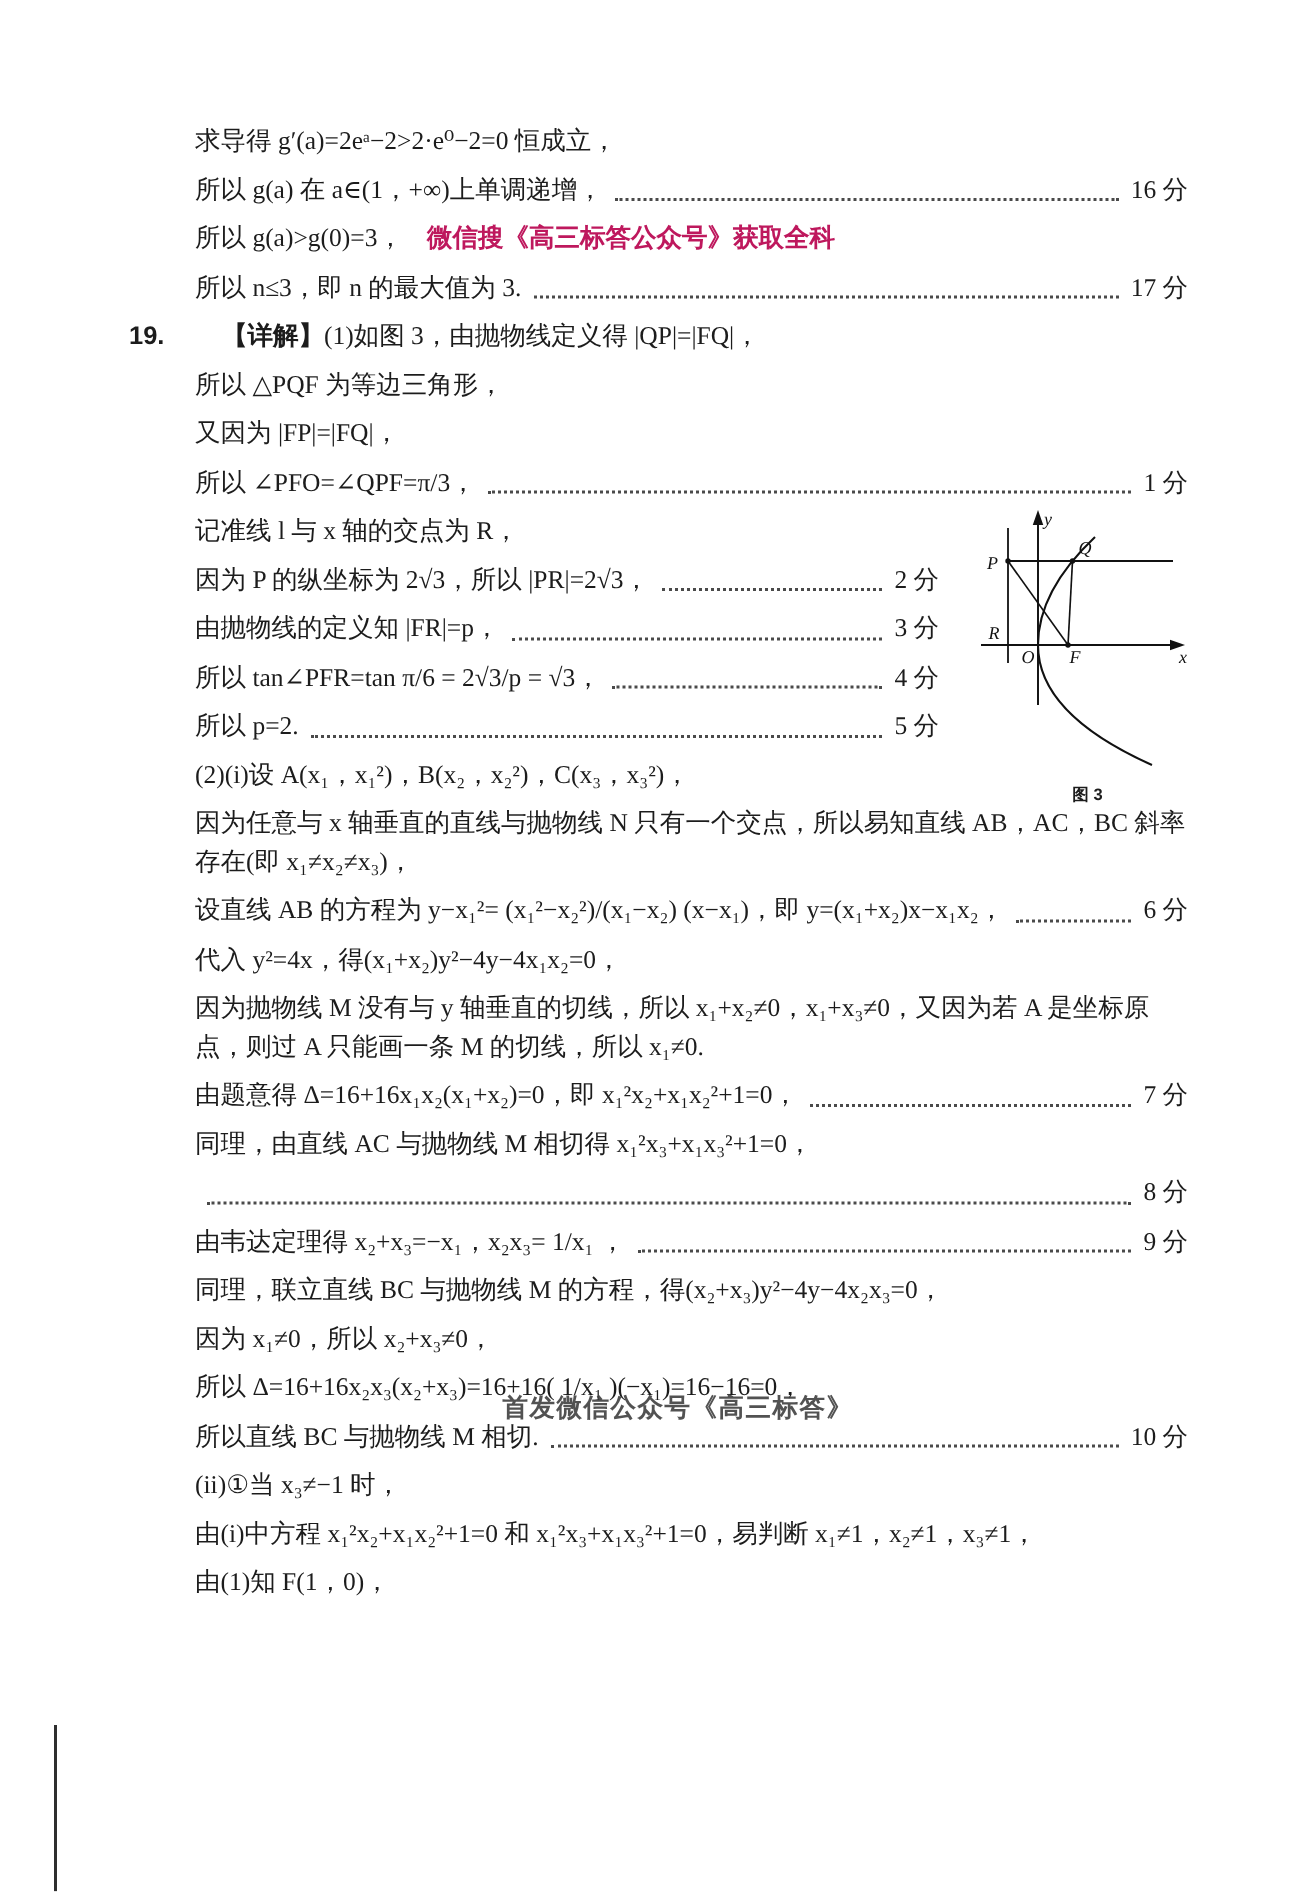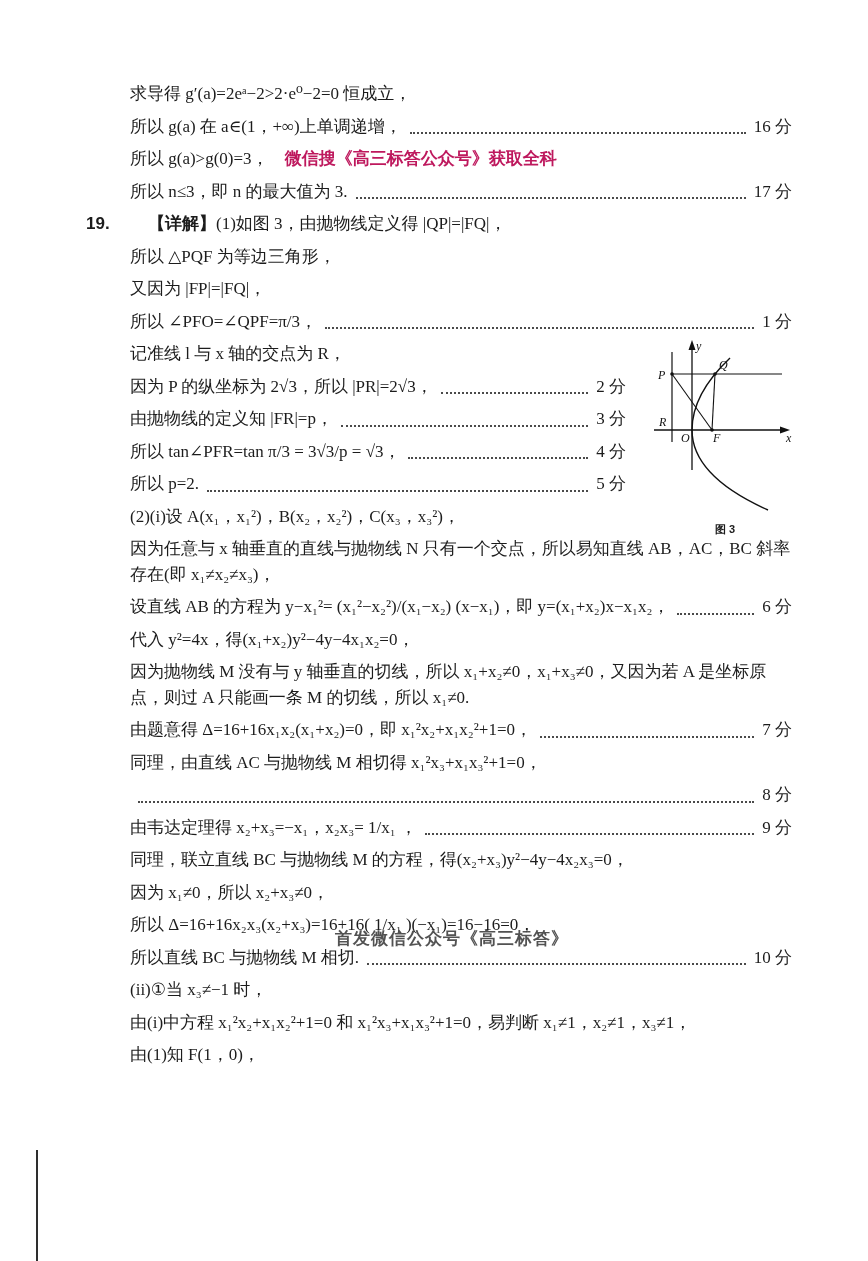--- a/index.html
+++ b/index.html
@@ -120,21 +120,21 @@
       <span class="score">2 分</span>
     </div>
 
     <div class="line narrow">
       <span class="t">由抛物线的定义知 |FR|=p，</span>
       <span class="leader"></span>
       <span class="score">3 分</span>
     </div>
 
     <div class="line narrow">
-      <span class="t">所以 tan∠PFR=tan π/3 = 3√3/p = √3，</span>
+      <span class="t">所以 tan∠PFR=tan π/6 = 2√3/p = √3，</span>
       <span class="leader"></span>
       <span class="score">4 分</span>
     </div>
 
     <div class="line narrow">
       <span class="t">所以 p=2.</span>
       <span class="leader"></span>
       <span class="score">5 分</span>
     </div>
 

